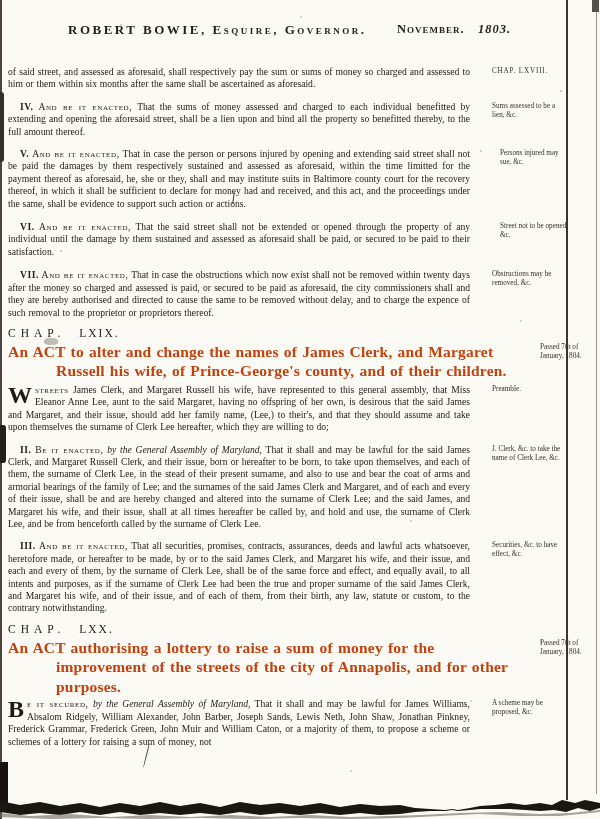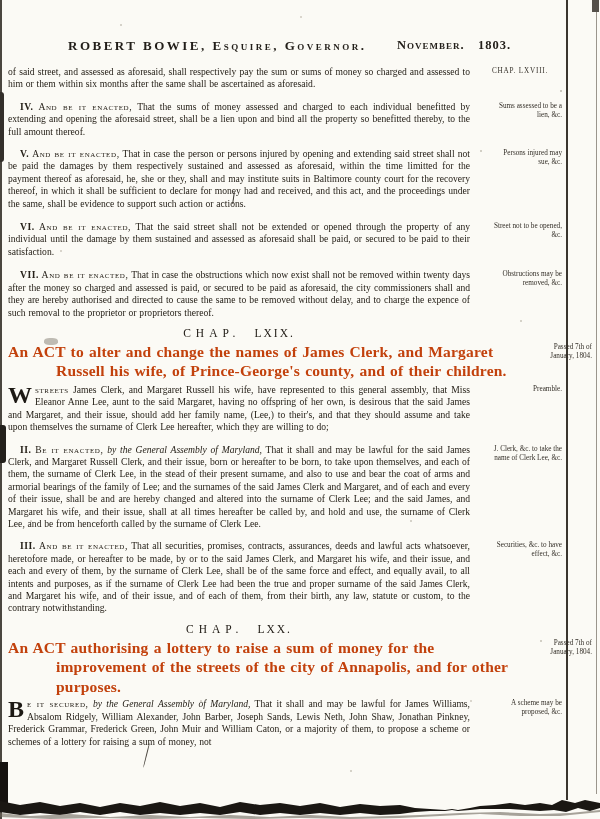--- a/index.html
+++ b/index.html
@@ -20,58 +20,58 @@
   .pen-stroke-2{position:absolute;left:146px;top:742px;width:1px;height:26px;background:#4a453e;border-radius:50%;transform:rotate(14deg);}
   .smudge-1{position:absolute;left:44px;top:338px;width:14px;height:7px;background:#8d877c;opacity:.55;border-radius:40%;}
   .speckle{position:absolute;left:0;top:0;width:2px;height:2px;background:transparent;border-radius:50%;
     box-shadow:120px 24px 0 #c9c4ba, 300px 16px 0 #cfcabf, 480px 150px 0 #c5c0b5,
     60px 250px 0 #ccc7bc, 520px 320px 0 #c9c4b9, 250px 430px 0 #d2cdc2,
     410px 520px 0 #c9c4ba, 90px 600px 0 #cfcabf, 540px 640px 0 #c5c0b5,
     200px 700px 0 #ccc7bc, 350px 770px 0 #c9c4b9, 560px 90px 0 #bdb8ad,
     30px 520px 0 #d2cdc2, 470px 700px 0 #cfcabf;}
   .bottom-band{position:absolute;left:0;bottom:0;width:600px;height:28px;}
   
-  .running-head{position:absolute;top:38px;left:0;width:600px;height:18px;font-weight:bold;}
+  .running-head{position:absolute;top:22px;left:0;width:600px;height:18px;font-weight:bold;}
   .rh-governor{position:absolute;left:68px;font-size:13px;letter-spacing:2.5px;font-variant:small-caps;}
   .rh-month{position:absolute;left:397px;font-size:12.5px;letter-spacing:1px;font-variant:small-caps;}
-  .rh-year{position:absolute;left:478px;font-size:12.5px;letter-spacing:1px;}
+  .rh-year{position:absolute;left:478px;font-size:12.5px;letter-spacing:1px;font-style:italic;}
   
   .content{position:absolute;top:66px;left:8px;width:584px;}
   .row{display:flex;align-items:flex-start;}
   .main{flex:0 0 462px;width:462px;}
   .para{
     margin:0;font-size:9.6px;line-height:12.4px;text-align:justify;
     color:#262119;word-spacing:.4px;
   }
   .indent{text-indent:12px;}
   .num{letter-spacing:.5px;font-weight:bold;}
   .sc{font-variant:small-caps;letter-spacing:.6px;font-weight:normal;}
   .it{font-style:italic;margin-top:34px;}
   .drop{
     float:left;font-size:24px;line-height:19px;padding:2px 3px 0 0;
     font-weight:bold;color:#1d1914;
   }
   .note{
     width:70px;margin-left:22px;font-size:7.2px;line-height:9px;
-    color:#332e27;text-align:right;padding-top:1px;
+    color:#332e27;text-align:left;padding-top:1px;
   }
   .note.center{text-align:left;letter-spacing:.8px;}
   .chap-head{
-    margin:0;text-align:center;font-size:11.5px;font-weight:normal;
+    margin:0;font-size:11.5px;font-weight:normal;
     color:#25201a;
   }
   .chap-label{letter-spacing:5px;margin-right:14px;}
   .chap-num{letter-spacing:2px;}
   .act-title{
     margin:0;font-size:15.5px;line-height:19.5px;font-weight:bold;
     color:#c2410c;padding-left:48px;text-indent:-48px;letter-spacing:.2px;
     word-spacing:1px;
   }
   
-  .mb10{margin-bottom:10px;} .mb11{margin-bottom:11px;} .mb8{margin-bottom:8px;} .mb3{margin-bottom:3px;} .mb2{margin-bottom:2px;}
+  .mb10{margin-bottom:10px;} .mb11{margin-bottom:11px;gap:8px;} .mb8{margin-bottom:8px;} .mb3{margin-bottom:3px;} .mb2{margin-bottom:2px;}
   .mt2{margin-top:2px;}
 </style>
 </head>
 <body>
 
 <div class="page">
 
   <div class="edge-left"></div>
   <div class="edge-left-blob1"></div>
   <div class="edge-left-blob2"></div>

